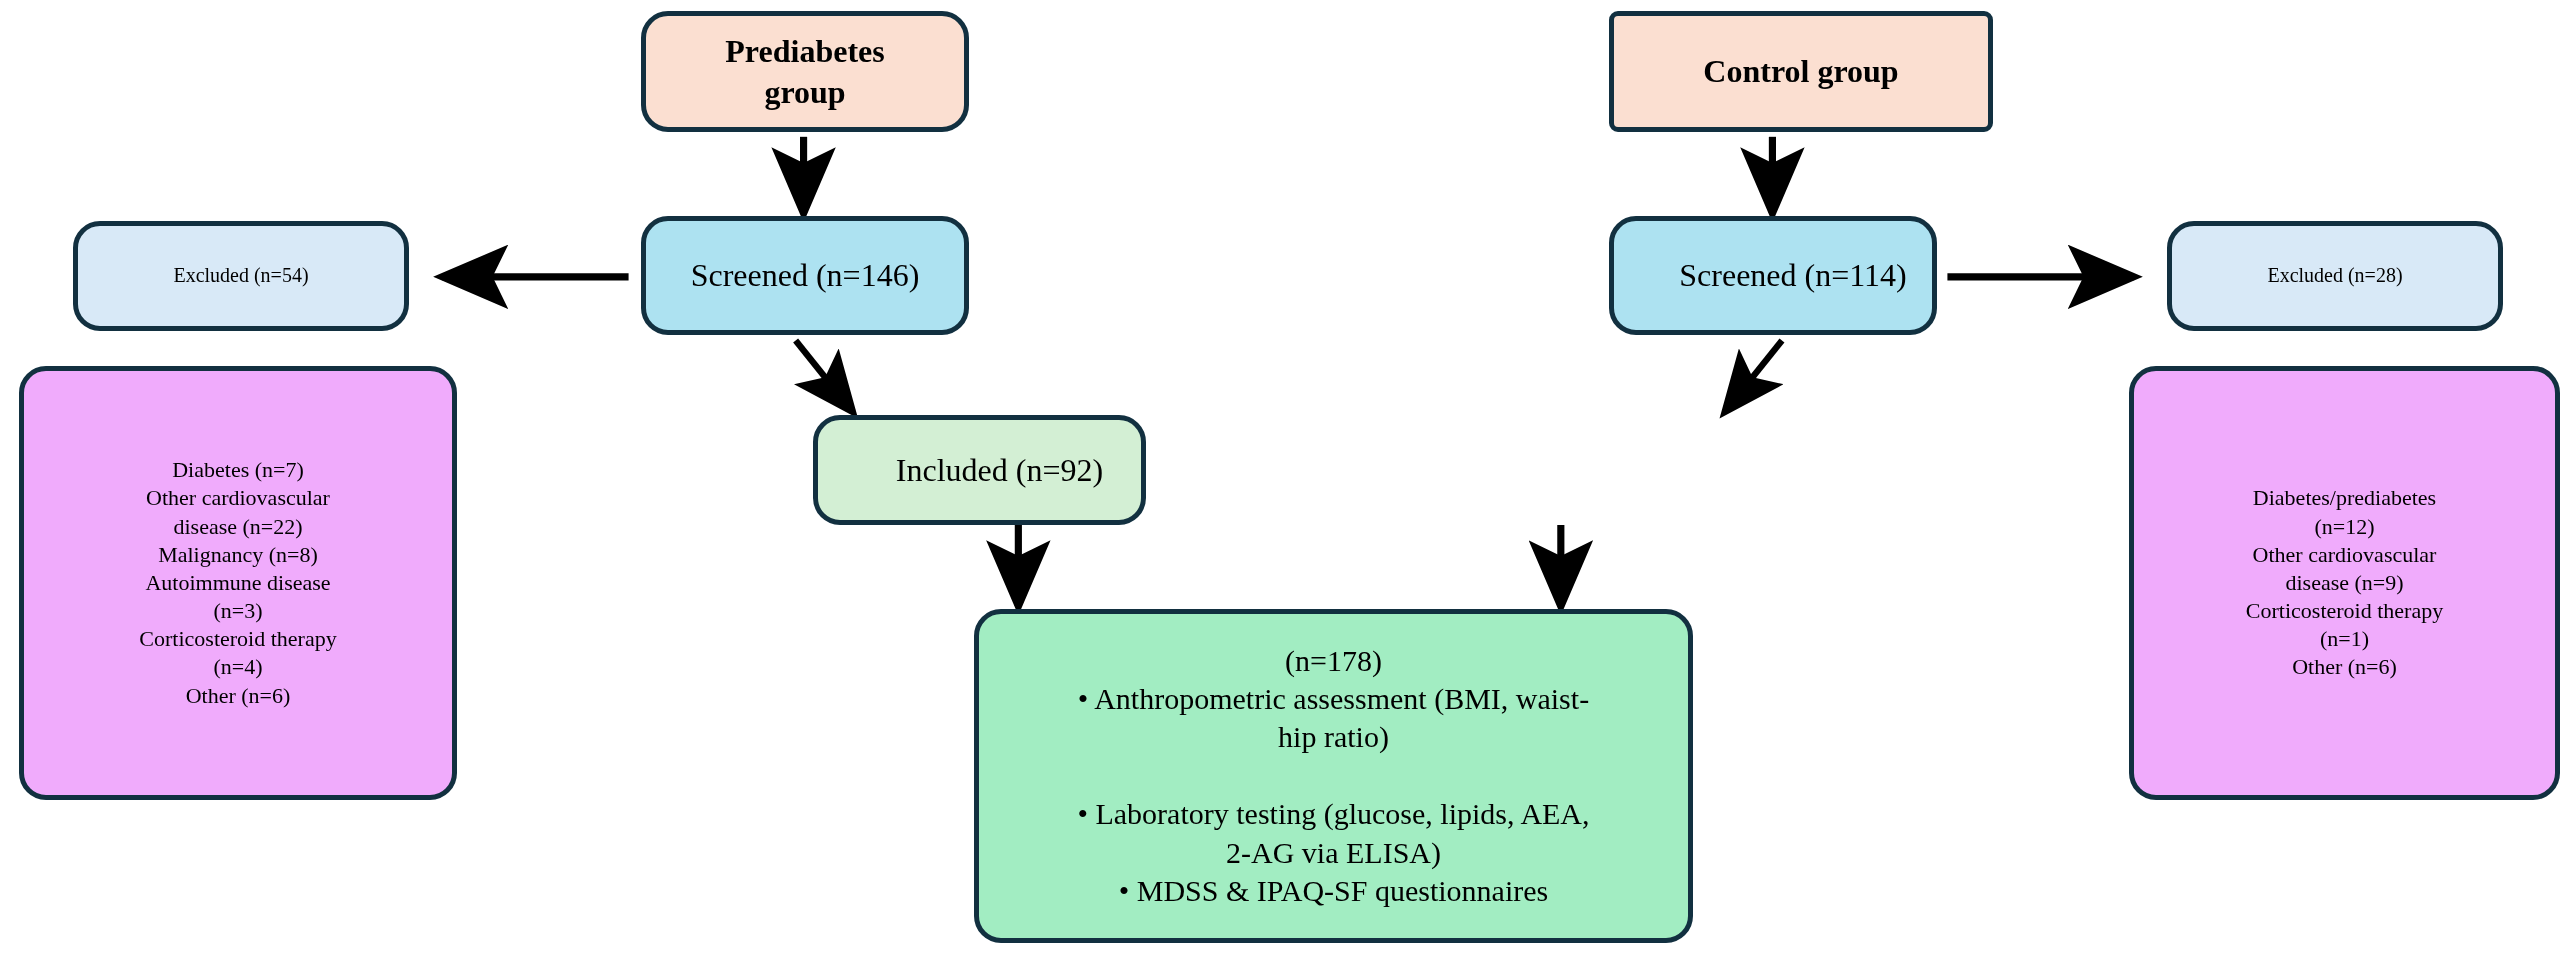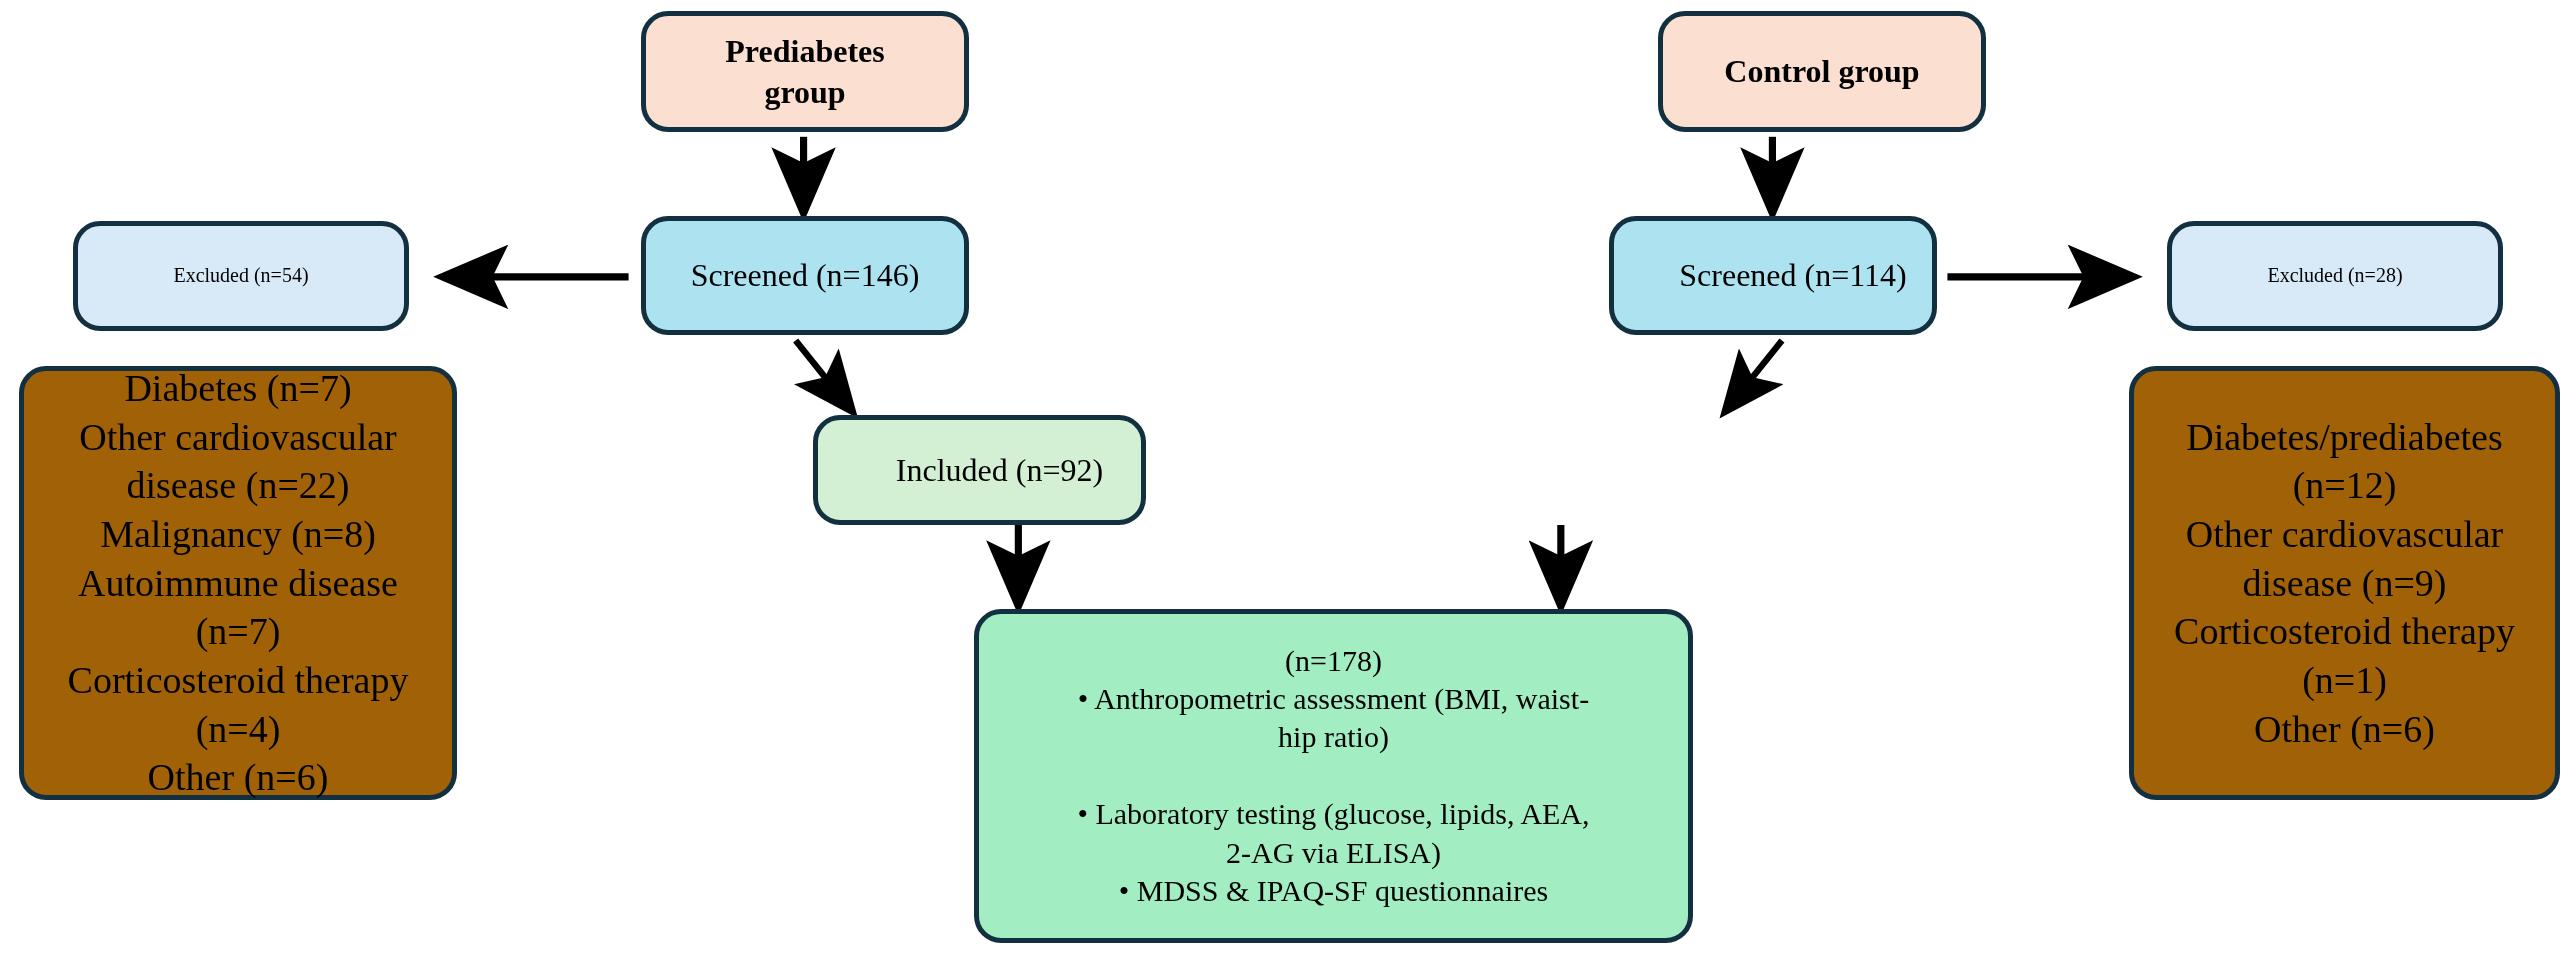--- a/index.html
+++ b/index.html
@@ -17,21 +17,21 @@
     text-align:center;
     color:#000000;
     line-height:1.28;
   }
   .node .txt{display:block;width:100%;padding:0 8px;}
 
   .group-node{background:#fbdfd1;font-weight:bold;font-size:32px;}
   .screened-node{background:#ade2f1;font-size:32px;}
   .excluded-node{background:#d8e9f7;font-size:20px;}
   .included-node{background:#d3efd4;font-size:32px;}
-  .reasons-node{background:#a16207;font-size:38px;}
+  .reasons-node{background:#f0abfc;font-size:22px;}
   .assess-node{background:#a2edc2;font-size:30px;margin-left:45px;}
 
   svg.arrows{position:absolute;left:0;top:0;width:2576px;height:976px;pointer-events:none;}
 
   .ln{stroke:#000000;stroke-width:9;fill:none;}
   .ln-thin{stroke:#000000;stroke-width:8;fill:none;}
 </style>
 </head>
 <body>
 
@@ -80,28 +80,28 @@
     <span class="txt">Included (n=92)</span>
   </div>
 
   <div class="node reasons-node" style="left:19px;top:366px;width:438px;height:434px;">
     <span class="txt">
       <span>Diabetes (n=7)</span><br>
       <span>Other cardiovascular</span><br>
       <span>disease (n=22)</span><br>
       <span>Malignancy (n=8)</span><br>
       <span>Autoimmune disease</span><br>
-      <span>(n=7)</span><br>
+      <span>(n=3)</span><br>
       <span>Corticosteroid therapy</span><br>
       <span>(n=4)</span><br>
       <span>Other (n=6)</span>
     </span>
   </div>
 
-  <div class="node group-node" style="left:1658px;top:11px;width:328px;height:121px;">
+  <div class="node group-node" style="left:1609px;top:11px;width:384px;height:121px;border-radius:9px;">
     <span class="txt">Control group</span>
   </div>
 
   <div class="node screened-node" style="left:1609px;top:216px;width:328px;height:119px;padding-left:40px;">
     <span class="txt">Screened (n=114)</span>
   </div>
 
   <div class="node excluded-node" style="left:2167px;top:221px;width:336px;height:110px;">
     <span class="txt">Excluded (n=28)</span>
   </div>

